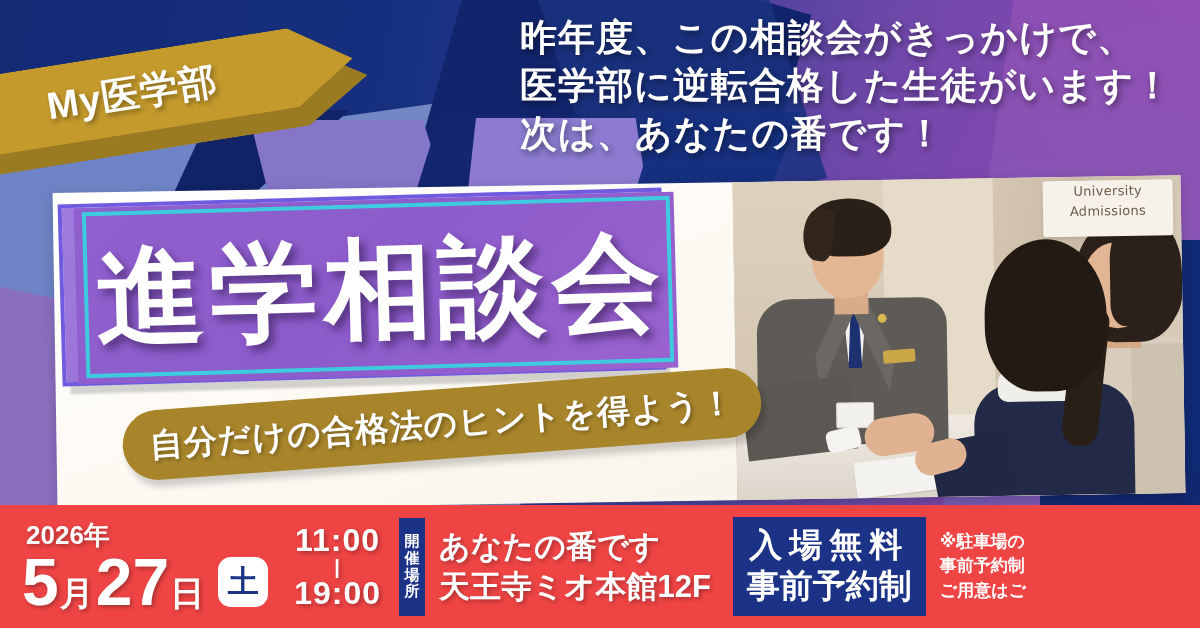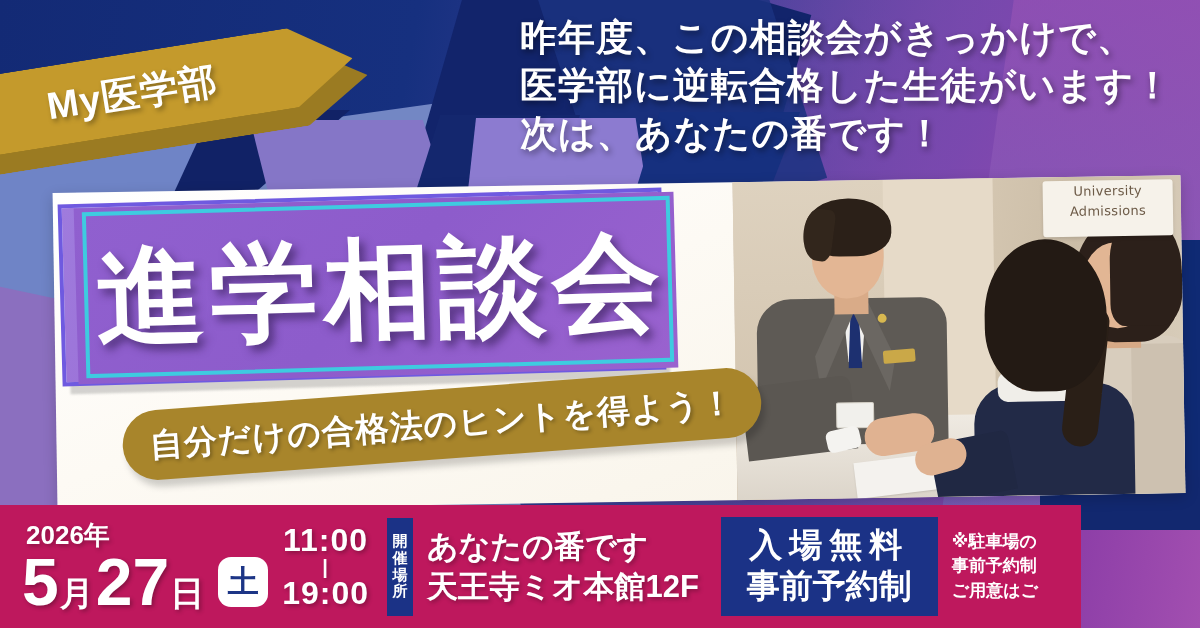--- a/index.html
+++ b/index.html
@@ -270,41 +270,41 @@
   }
   .pill span{
     color:#fff; font-size:33px; font-weight:700;
     letter-spacing:1px; white-space:nowrap;
     text-shadow:2px 2px 4px rgba(0,0,0,.3);
   }
 
   
   .footer{
     position:absolute; left:0; bottom:0;
-    width:1081px; height:123px;
-    background:#be185d;
+    width:1200px; height:123px;
+    background:#ef4444;
     display:flex; align-items:center;
   }
   .f-date{
     margin-left:22px; color:#fff;
     text-shadow:2px 2px 4px rgba(0,0,0,.3);
   }
   .f-year{ font-size:26px; font-weight:700; letter-spacing:0px; margin-left:4px;}
   .f-dline{ display:flex; align-items:baseline; margin-top:-4px; }
   .f-big{ font-size:66px; font-weight:700; line-height:1; }
   .f-unit{ font-size:34px; font-weight:700; line-height:1; margin:0 2px 0 1px; }
   .f-dow{
     width:50px; height:50px; background:#fff; border-radius:13px;
     display:flex; align-items:center; justify-content:center;
     color:#1c3586; font-size:31px; font-weight:700;
     margin-left:12px; align-self:center;
     box-shadow:none; text-shadow:none;
   }
   .f-time{
-    margin-left:14px; color:#fff; text-align:center;
+    margin-left:26px; color:#fff; text-align:center;
     font-size:32px; font-weight:700; line-height:1.08;
     text-shadow:2px 2px 4px rgba(0,0,0,.3);
     letter-spacing:1px;
   }
   .f-dash{ font-size:20px; line-height:.9; }
   .f-venuewrap{ display:flex; align-items:center; margin-left:18px; }
   .f-vlabel{
     width:26px; height:98px; background:#1b3286;
     color:#fff; font-size:15px; font-weight:700;
     display:flex; flex-direction:column; align-items:center;
@@ -313,21 +313,21 @@
   }
   .f-vtext{
     margin-left:14px; color:#fff;
     font-size:31px; font-weight:700; line-height:1.28;
     text-shadow:2px 2px 4px rgba(0,0,0,.3);
     white-space:nowrap;
   }
   .f-free{
     margin-left:22px;
     background:#1b3286; color:#fff;
-    padding:8px 26px 10px;
+    padding:8px 14px 10px;
     font-size:33px; font-weight:700; line-height:1.22;
     text-align:center; white-space:nowrap;
   }
   .f-free .l1{ letter-spacing:7px; }
   .f-note{
     margin-left:14px; color:#fff;
     font-size:17px; font-weight:700; line-height:1.45;
     white-space:nowrap;
   }
 </style>

